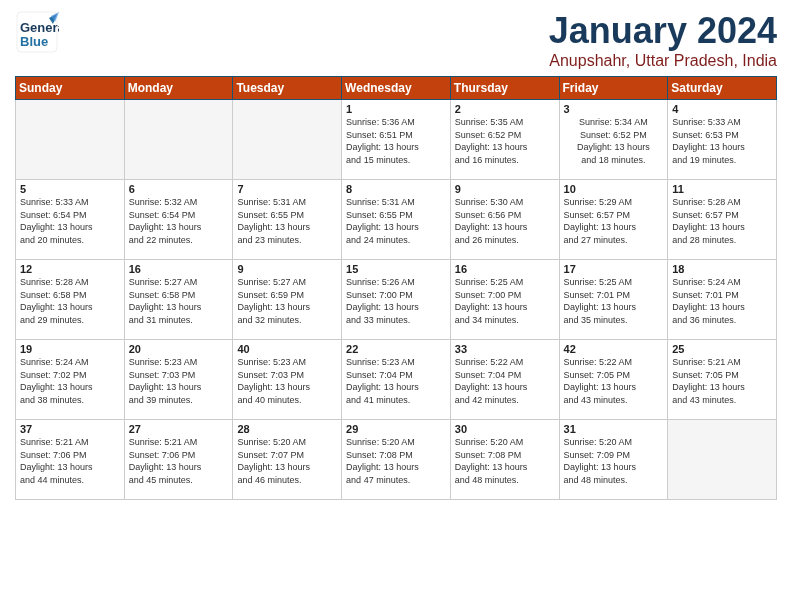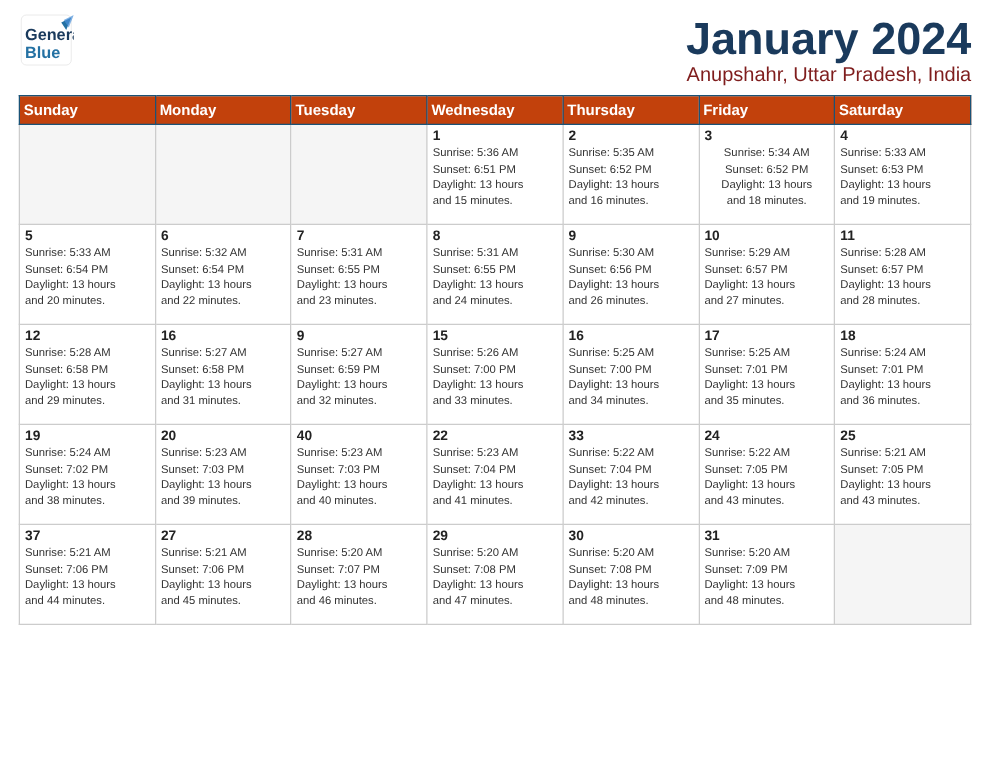--- a/index.html
+++ b/index.html
@@ -282,21 +282,21 @@
 and 41 minutes.</div>
           </td>
           <td>
             <span class="day-num">33</span>
             <div class="day-info" style="white-space: pre-line;">Sunrise: 5:22 AM
 Sunset: 7:04 PM
 Daylight: 13 hours
 and 42 minutes.</div>
           </td>
           <td>
-            <span class="day-num">24</span>
+            <span class="day-num">42</span>
             <div class="day-info" style="white-space: pre-line;">Sunrise: 5:22 AM
 Sunset: 7:05 PM
 Daylight: 13 hours
 and 43 minutes.</div>
           </td>
           <td>
             <span class="day-num">25</span>
             <div class="day-info" style="white-space: pre-line;">Sunrise: 5:21 AM
 Sunset: 7:05 PM
 Daylight: 13 hours

